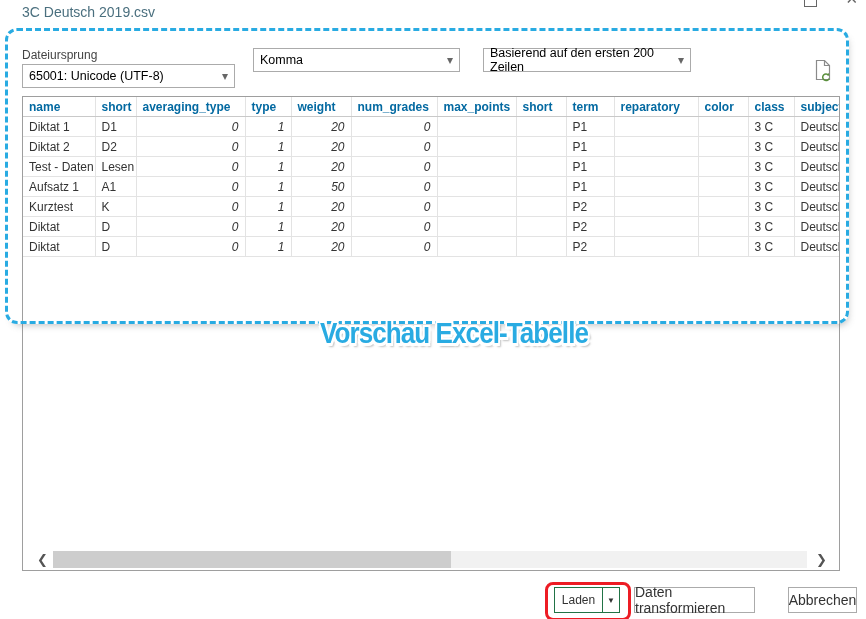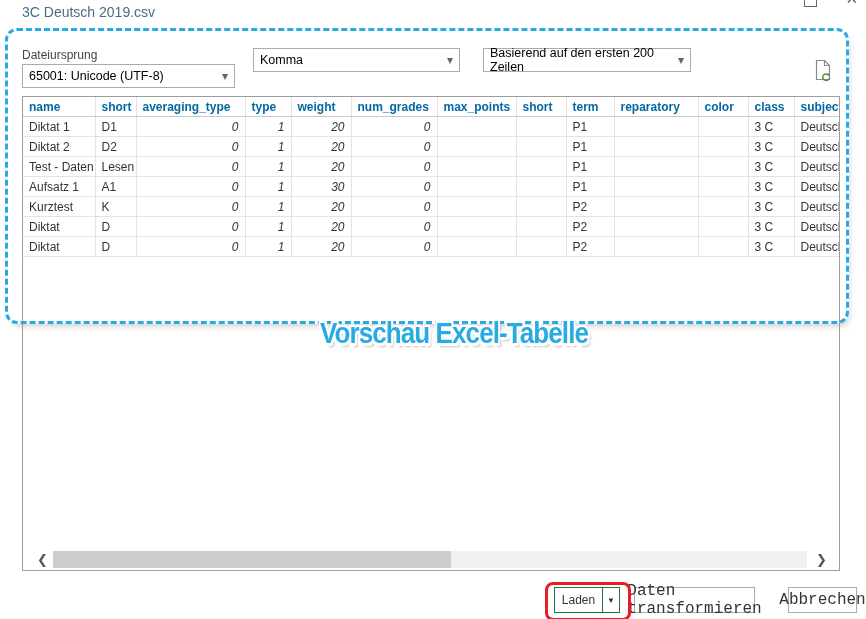--- a/index.html
+++ b/index.html
@@ -74,22 +74,22 @@
   .splitbtn .main{
     width:49px;border:1px solid #217346;background:#fff;color:#333;font-size:12px;
     display:flex;align-items:center;justify-content:center;cursor:pointer;box-sizing:border-box;
   }
   .splitbtn .drop{
     width:17px;border:1px solid #217346;border-left:none;background:#fff;color:#333;
     font-size:8px;display:flex;align-items:center;justify-content:center;cursor:pointer;box-sizing:border-box;
   }
   .btn{
     position:absolute;top:587px;height:26px;border:1px solid #ababab;background:#fff;
-    color:#333;font-size:16px;display:flex;align-items:center;justify-content:center;
-    cursor:pointer;box-sizing:border-box;font-family:Liberation Mono, monospace;
+    color:#333;font-size:14px;display:flex;align-items:center;justify-content:center;
+    cursor:pointer;box-sizing:border-box;
   }
   .btn-transform{left:634px;width:121px;}
   .btn-cancel{left:788px;width:69px;}
 </style>
 </head>
 <body>
 
 <div class="title">3C Deutsch 2019.csv</div>
 
 <div class="wincontrols">
@@ -204,21 +204,21 @@
           <td></td>
           <td></td>
           <td>3 C</td>
           <td>Deutsch</td>
         </tr>
         <tr>
           <td>Aufsatz 1</td>
           <td>A1</td>
           <td class="num">0</td>
           <td class="num">1</td>
-          <td class="num">30</td>
+          <td class="num">50</td>
           <td class="num">0</td>
           <td class="num"></td>
           <td></td>
           <td>P1</td>
           <td></td>
           <td></td>
           <td>3 C</td>
           <td>Deutsch</td>
         </tr>
         <tr>

